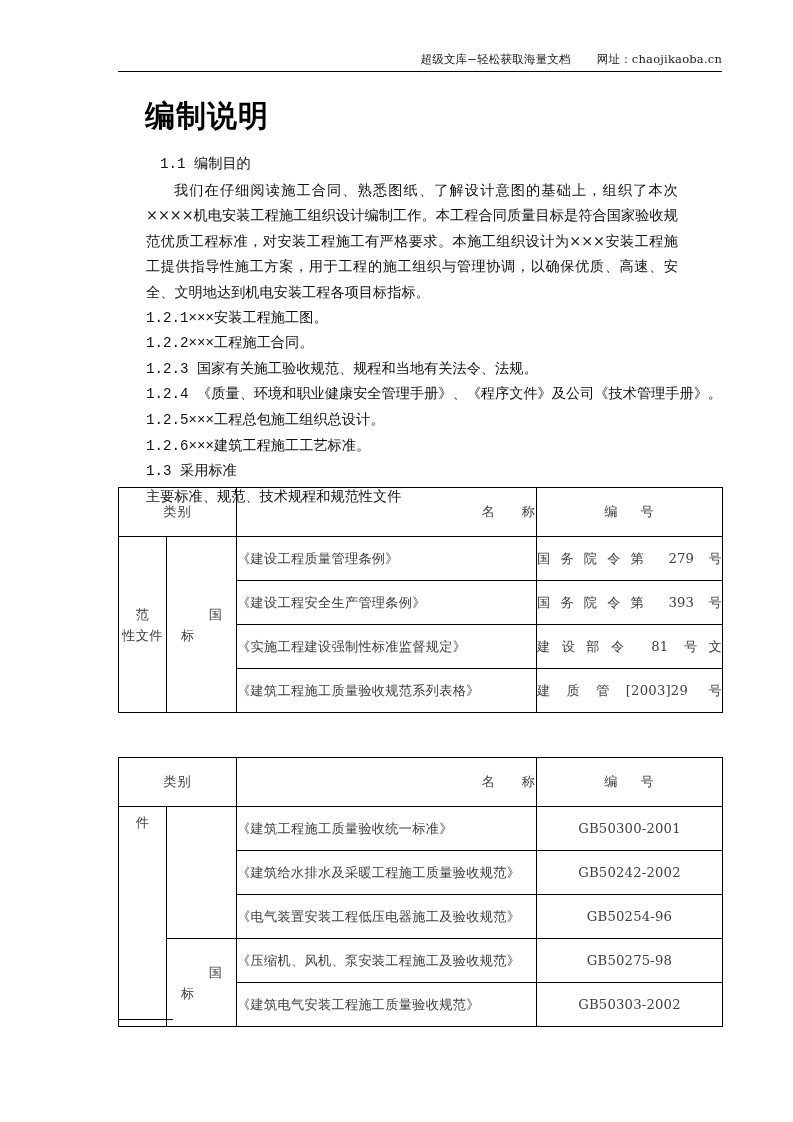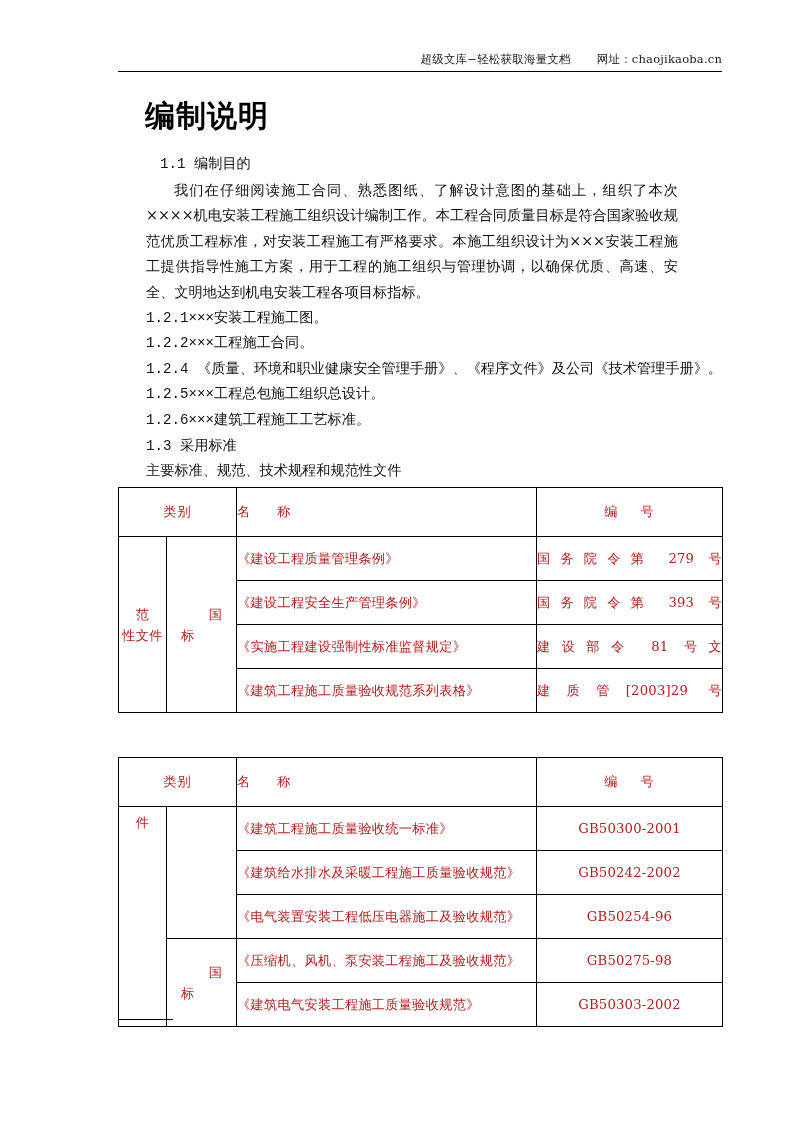--- a/index.html
+++ b/index.html
@@ -75,21 +75,21 @@
     text-indent: 28px;
     margin: 0;
   }
 
   
   .tbl {
     position: absolute;
     border-collapse: collapse;
     table-layout: fixed;
     font-size: 13.2px;
-    color: #b91c1c;
+    color: #404040;
   }
   .tbl td, .tbl th {
     border: 1px solid #000;
     padding: 0;
     font-weight: normal;
     vertical-align: middle;
   }
   #table-standards-1 { left: 118px; top: 487px; width: 604px; }
   #table-standards-2 { left: 118px; top: 757px; width: 604px; }
 
@@ -98,21 +98,21 @@
   .c-name      { width: 300px; }
   .c-code      { width: 186px; }
 
   .hdr-cat {
     height: 48px;
     text-align: center;
     letter-spacing: 1px;
   }
   .hdr-name {
     height: 48px;
-    text-align: left;
+    text-align: right;
     padding-left: 34px;
     letter-spacing: 1px;
   }
   .hdr-code {
     height: 48px;
     text-align: center;
     letter-spacing: 1px;
   }
   .sp { display: inline-block; width: 26px; }
   .sp-sm { display: inline-block; width: 22px; }
@@ -183,20 +183,21 @@
   </div>
   <div class="header-rule"></div>
 
   <div class="doc-title">编制说明</div>
 
   <div class="body-block">
     <div class="ln indent1">1.1  编制目的</div>
     <p class="para">我们在仔细阅读施工合同、熟悉图纸、了解设计意图的基础上，组织了本次××××机电安装工程施工组织设计编制工作。本工程合同质量目标是符合国家验收规范优质工程标准，对安装工程施工有严格要求。本施工组织设计为×××安装工程施工提供指导性施工方案，用于工程的施工组织与管理协调，以确保优质、高速、安全、文明地达到机电安装工程各项目标指标。</p>
     <div class="ln">1.2.1×××安装工程施工图。</div>
     <div class="ln">1.2.2×××工程施工合同。</div>
+    <div class="ln">1.2.3  国家有关施工验收规范、规程和当地有关法令、法规。</div>
     <div class="ln">1.2.4  《质量、环境和职业健康安全管理手册》、《程序文件》及公司《技术管理手册》。</div>
     <div class="ln">1.2.5×××工程总包施工组织总设计。</div>
     <div class="ln">1.2.6×××建筑工程施工工艺标准。</div>
     <div class="ln">1.3  采用标准</div>
     <div class="ln">主要标准、规范、技术规程和规范性文件</div>
   </div>
 
   <table class="tbl" id="table-standards-1">
     <colgroup>
       <col class="c-cat-outer">

